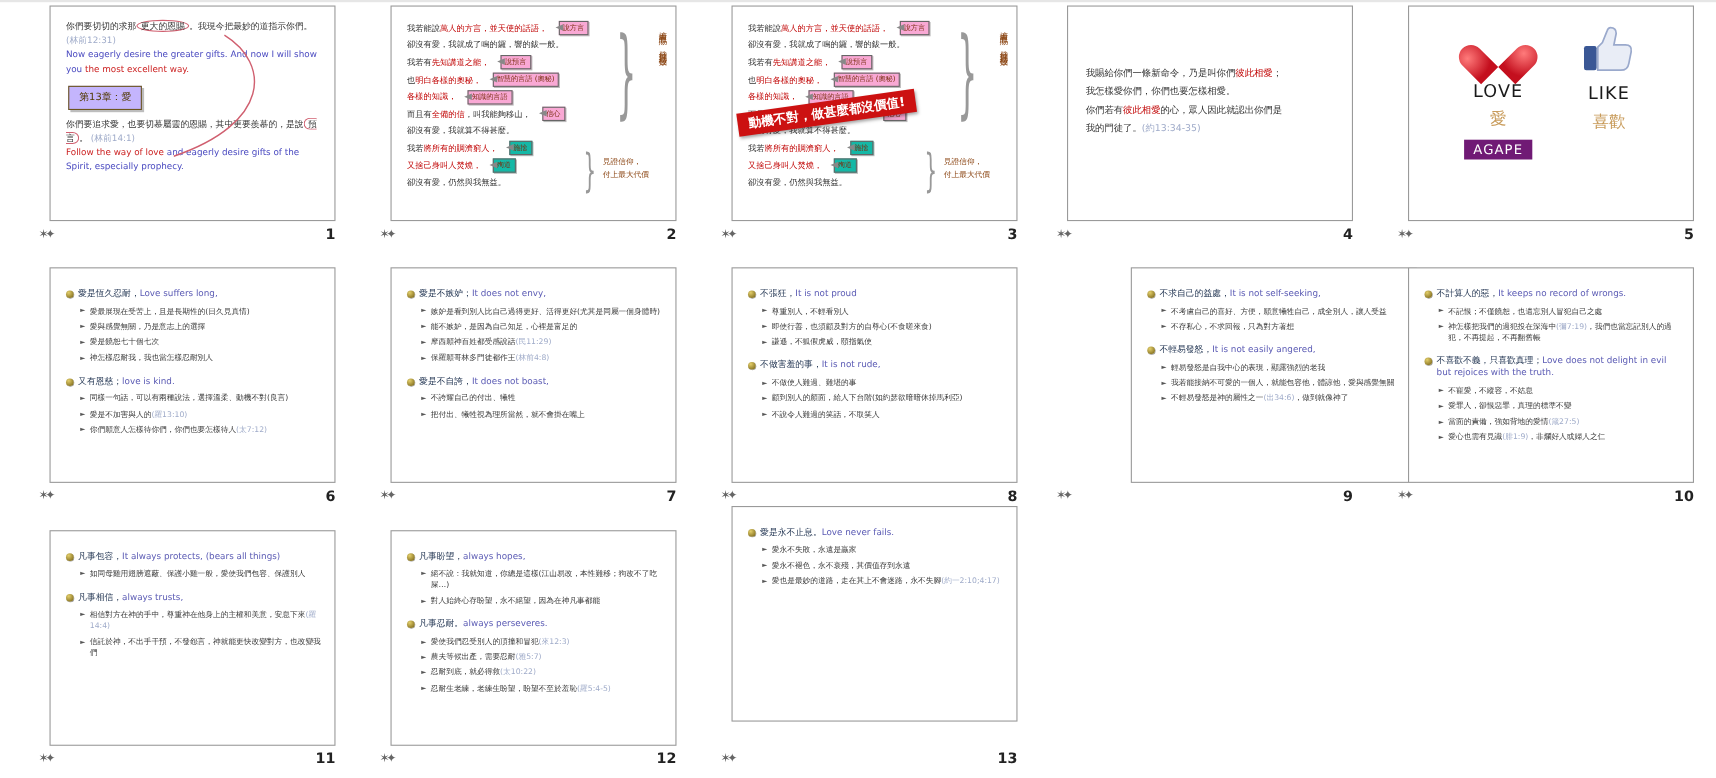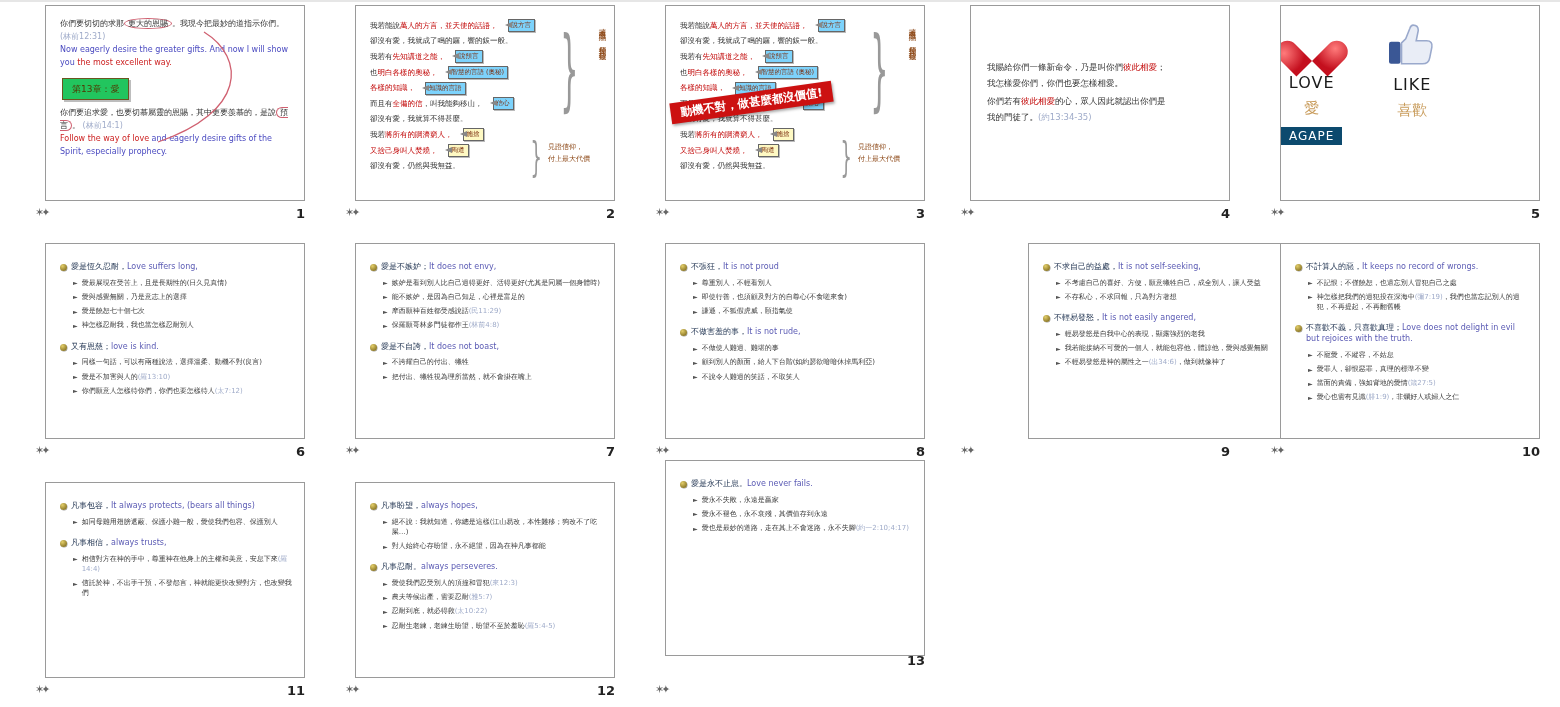--- a/index.html
+++ b/index.html
@@ -14,64 +14,64 @@
   .pg{position:absolute;width:260px;text-align:right;font-size:13px;font-weight:bold;color:#222;}
   .ti{position:absolute;width:16px;height:16px;color:#555;font-size:11px;line-height:14px;}
   .ti::before{content:"✶✦";letter-spacing:-3px;color:#666;}
 
   
   .s1wrap{position:relative;height:100%;padding:12px 14px;box-sizing:border-box;
           font-size:8px;line-height:1.62;color:#333;}
   .circ{border:1.2px solid #D06070;border-radius:50%;padding:0 3px;}
   .en{color:#4A4AC0;} .enred{color:#CC2222;}
   .ref{color:#9FABC9;}
-  .chapBox{display:inline-block;margin:8px 2px 7px;background:#22c55e;border:1px solid #6B5520;
+  .chapBox{display:inline-block;margin:8px 2px 7px;background:#c4b5fd;border:1px solid #6B5520;
            padding:3px 9px;font-size:9px;color:#503800;box-shadow:2px 2px 0 #BDBDBD;}
   .curve{position:absolute;left:0;top:0;width:260px;height:196px;pointer-events:none;}
 
   
   .verse{position:relative;height:100%;padding:12px 0 0 14px;box-sizing:border-box;}
   .vl{display:flex;align-items:center;height:15.6px;font-size:7.5px;color:#333;white-space:nowrap;}
   .vl .red{color:#C00000;}
-  .co{position:relative;margin-left:10px;border:1px solid #666;background:#7dd3fc;color:#7A2E10;
+  .co{position:relative;margin-left:10px;border:1px solid #666;background:#f9a8d4;color:#7A2E10;
       font-size:6.5px;line-height:9px;padding:1px 3px;box-shadow:1px 1px 0 #bbb;}
   .co::before{content:"";position:absolute;left:-7px;top:2px;border:3px solid transparent;
       border-right:7px solid #888;}
-  .co.tan{background:#fef9c3;}
+  .co.tan{background:#14b8a6;}
   .br1{position:absolute;right:36px;top:12px;font-size:26px;color:#999;
        transform:scaleY(3.4) scaleX(1.1);transform-origin:top;}
   .br1::before{content:"}";}
   .sideTxt{position:absolute;right:7px;top:16px;writing-mode:vertical-rl;font-size:7.5px;
        letter-spacing:2px;color:#8B4513;}
   .br2{position:absolute;right:72px;top:126px;font-size:18px;color:#999;
        transform:scaleY(2.3);transform-origin:top;}
   .br2::before{content:"}";}
   .bn{position:absolute;right:4px;top:136px;width:62px;font-size:7px;color:#8B4513;line-height:1.7;}
   .stamp{position:absolute;left:4px;top:86px;transform:rotate(-8deg);background:#CC1111;color:#fff;
        font-weight:bold;font-size:11.5px;padding:3px 10px;white-space:nowrap;
        box-shadow:1px 2px 3px rgba(0,0,0,.35);}
 
   
   .s4wrap{padding:54px 16px 0 16px;font-size:8.5px;line-height:1.85;color:#333;}
   .s4wrap .red{color:#C00000;}
   .s4p2{margin-top:3px;}
 
   
-  .s5wrap{display:flex;justify-content:flex-start;gap:44px;padding-top:16px;text-align:center;}
+  .s5wrap{display:flex;justify-content:center;gap:44px;padding-top:16px;text-align:center;}
   .s5col{display:flex;flex-direction:column;align-items:center;gap:7px;}
   .heart{position:relative;width:44px;height:40px;margin-top:4px;}
   .heart::before,.heart::after{content:"";position:absolute;top:0;width:22px;height:35px;
        border-radius:22px 22px 0 0;
        background:radial-gradient(circle at 35% 28%,#ff7b7b,#c40f1e 72%);}
   .heart::before{left:22px;transform:rotate(45deg);transform-origin:0 100%;}
   .heart::after{left:0;transform:rotate(-45deg);transform-origin:100% 100%;}
   .thumb{width:52px;height:46px;}
   .bigen{font-size:16px;letter-spacing:1px;color:#1a1a1a;}
   .bigzh{font-size:15px;color:#C89B5A;}
-  .agape{background:#0c4a6e;color:#fff;font-size:12px;padding:2px 8px;letter-spacing:1px;margin-top:2px;}
+  .agape{background:#701a75;color:#fff;font-size:12px;padding:2px 8px;letter-spacing:1px;margin-top:2px;}
 
   
   .ls{padding:14px 10px 0 14px;color:#3A3A3A;}
   .lh{display:flex;align-items:flex-start;gap:4px;margin:4px 0 5px;font-size:8px;line-height:1.35;}
   .dot{flex:none;width:7px;height:7px;border-radius:50%;margin-top:2px;
        background:radial-gradient(circle at 35% 30%,#E3CE6A,#6E5A10);box-shadow:.5px .5px 0 #999;}
   .lh .zh{color:#243754;} .lh .en{color:#5B5BB4;}
   .sec2{margin-top:11px;}
   .li{display:flex;gap:4px;margin:0 0 4px 13px;font-size:7px;line-height:1.45;}
   .li .ar{flex:none;color:#555;font-size:6px;margin-top:1.5px;}
@@ -524,16 +524,16 @@
     <div class="li">
           <span class="ar"></span>
           <span><span>愛永不褪色，永不衰殘，其價值存到永遠</span></span>
         </div>
     <div class="li">
           <span class="ar"></span>
           <span><span>愛也是最妙的道路，走在其上不會迷路，永不失腳</span><span class="ref">(約一2:10;4:17)</span></span>
         </div>
   </div>
 </div>
-<div class="pg" style="left:665px;top:653px">13</div>
+<div class="pg" style="left:665px;top:683px">13</div>
 <span class="ti" style="left:655px;top:683px"></span>
 
 </div>
 
 </body></html>

